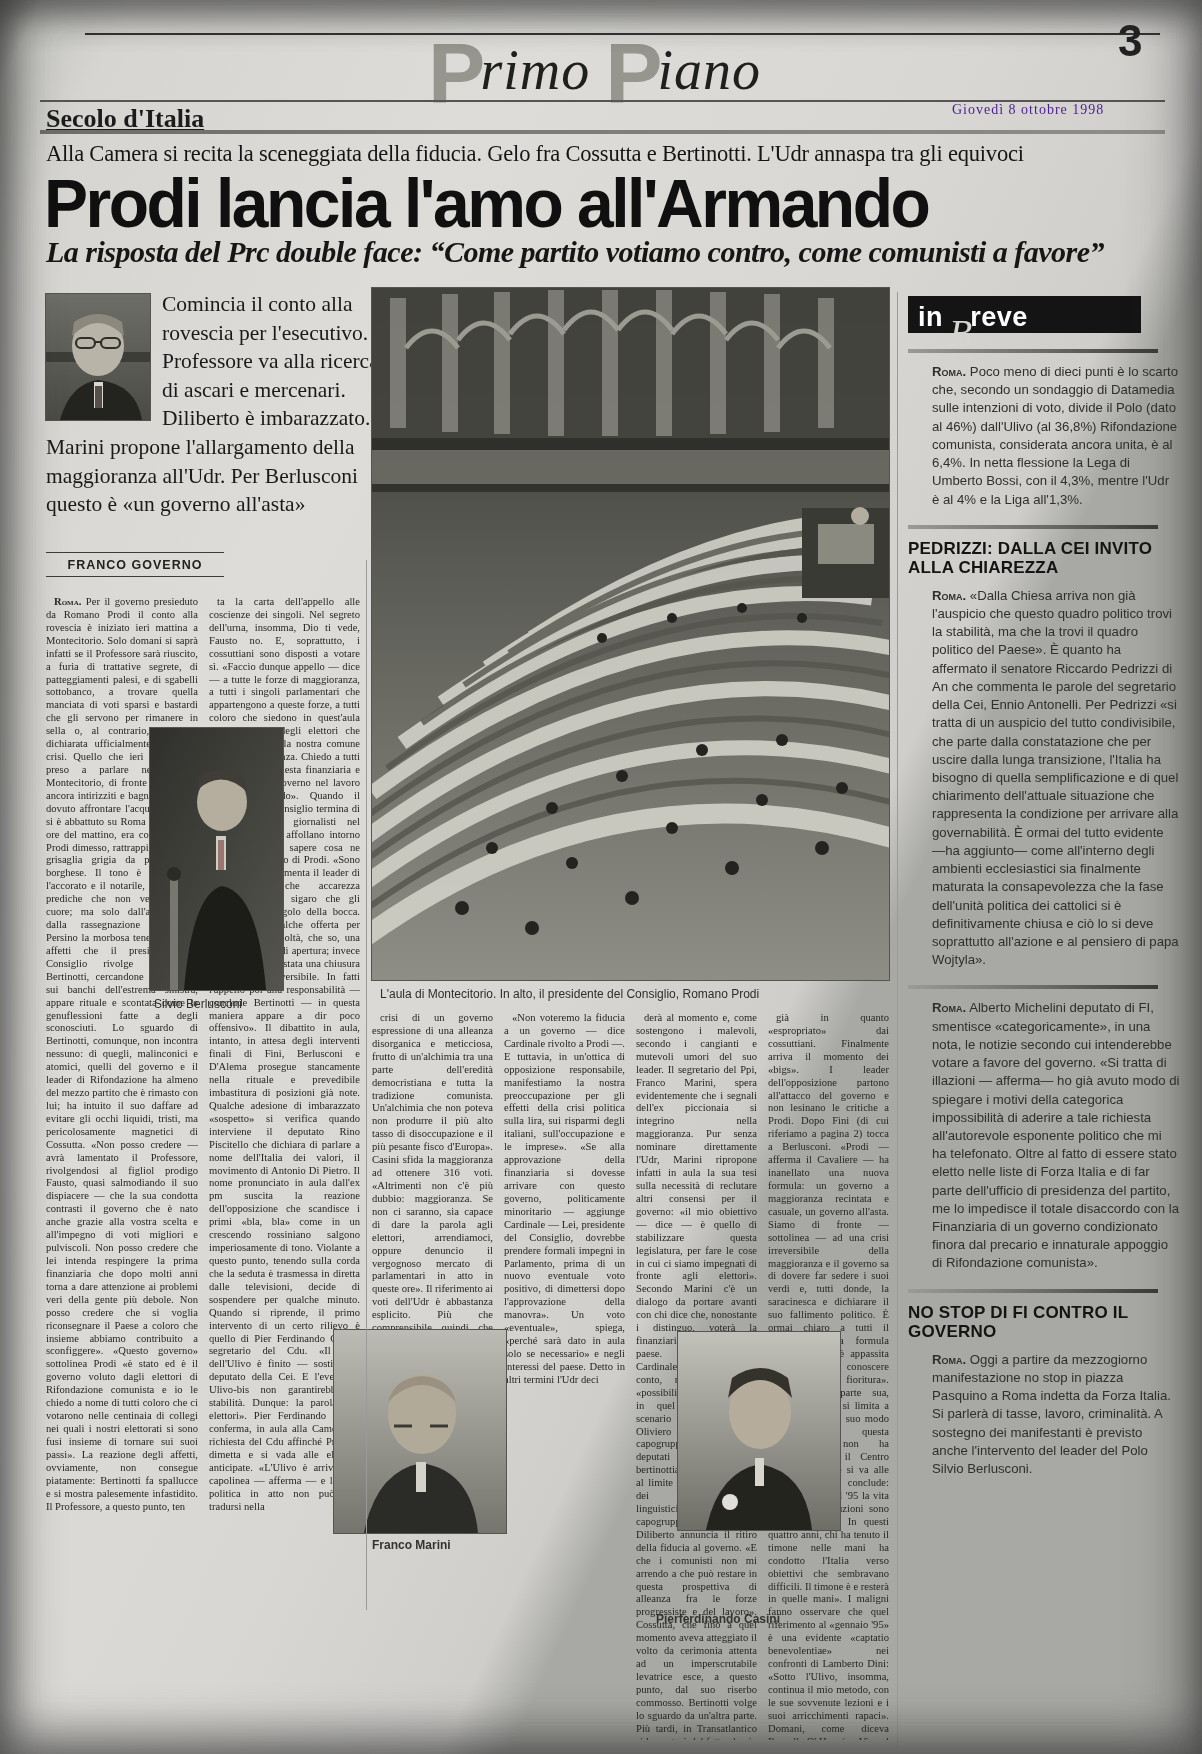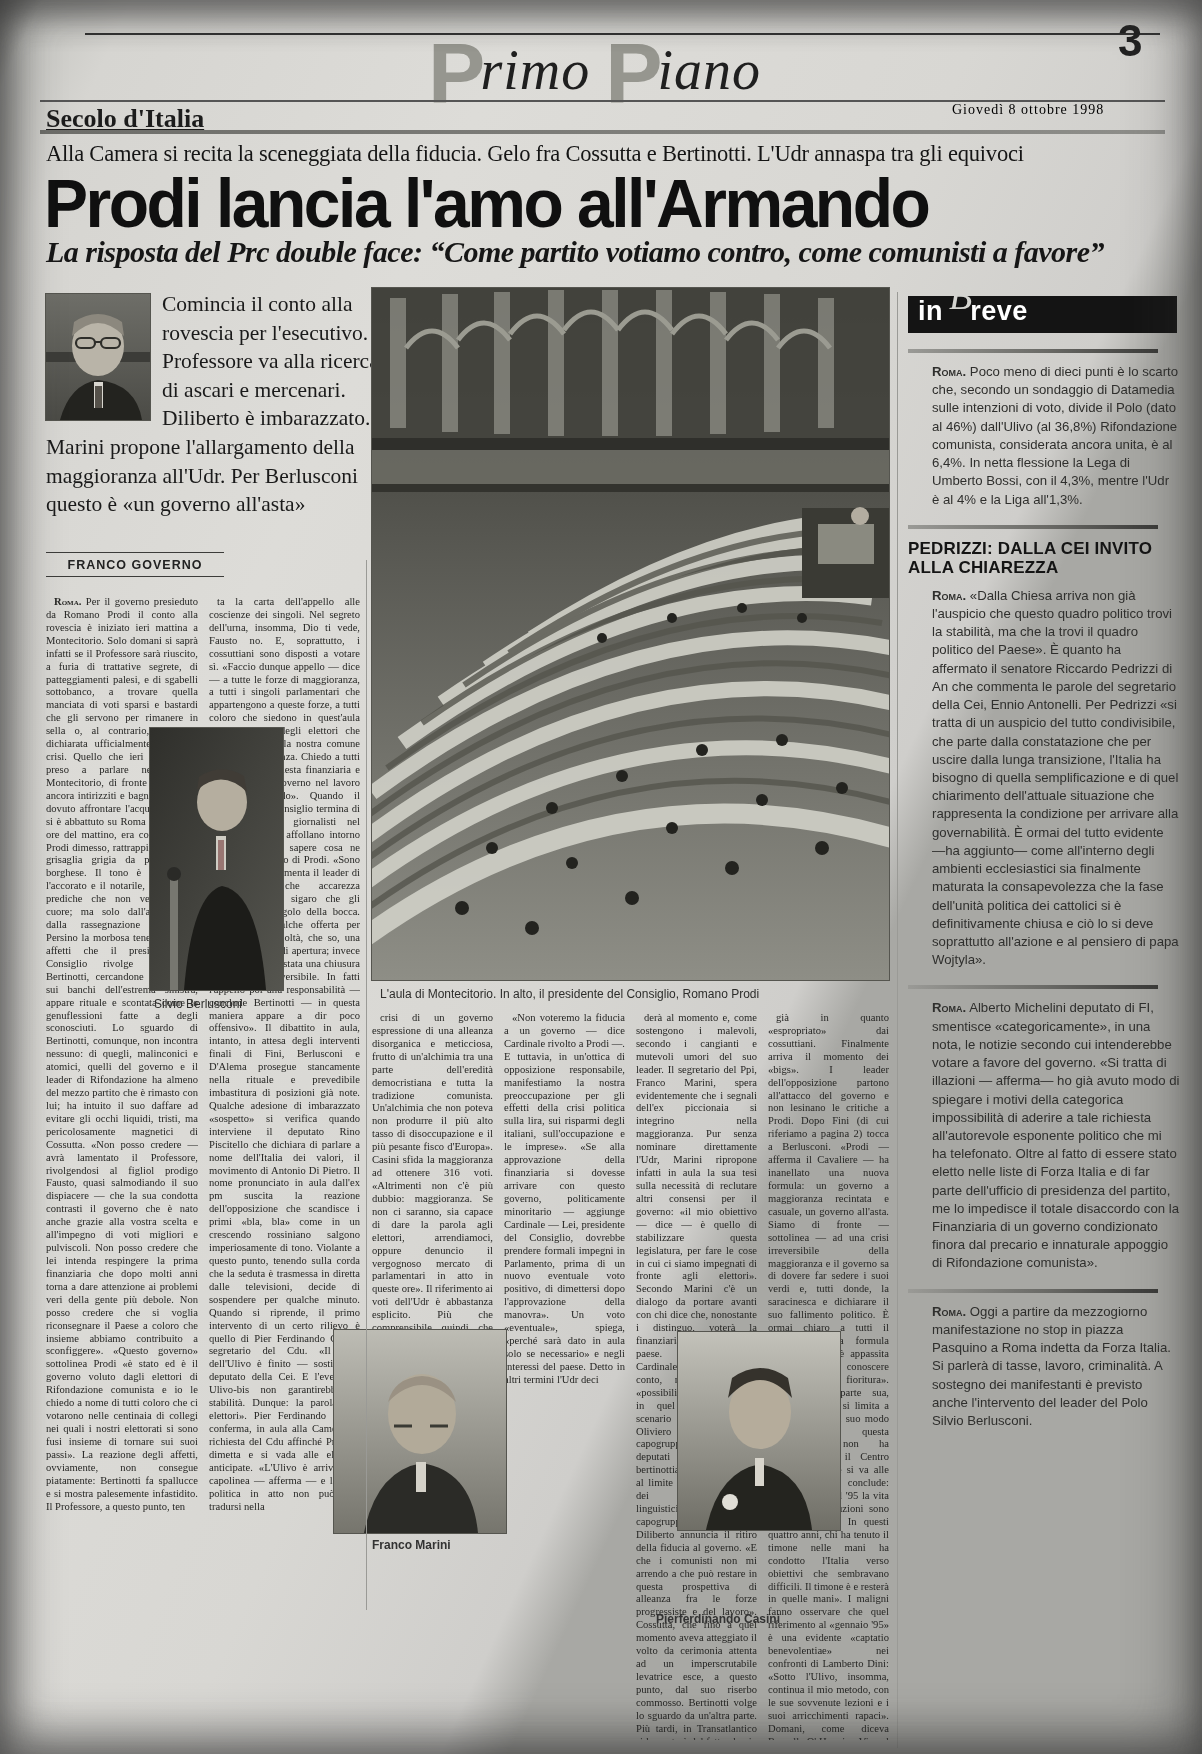--- a/index.html
+++ b/index.html
@@ -11,40 +11,40 @@
   }
   .vignette{position:absolute;inset:0;pointer-events:none;
     box-shadow:inset 0 18px 30px rgba(40,40,40,.45), inset 0 -26px 40px rgba(40,40,40,.35), inset -30px 0 50px rgba(60,60,60,.30), inset 24px 0 40px rgba(50,50,50,.35);}
   .abs{position:absolute;}
   .rule{background:#4a4a48;}
   
   .pageno{font-family:"Liberation Sans",sans-serif;font-weight:bold;font-size:44px;color:#222;}
   .masthead{font-style:italic;font-size:56px;color:#1f1f1f;letter-spacing:1px;white-space:nowrap;}
   .masthead .cap{font-style:normal;font-weight:bold;font-size:86px;color:#96968f;font-family:"Liberation Sans",sans-serif;line-height:0;vertical-align:-14px;margin-right:-6px;}
   .npname{font-weight:bold;font-size:26px;letter-spacing:0;text-decoration:underline;}
-  .npdate{font-family:"Liberation Serif",serif;font-size:14px;color:#000000;letter-spacing:1px;}
+  .npdate{font-family:"Liberation Serif",serif;font-size:14px;color:#4c1d95;letter-spacing:1px;}
   .kicker{font-size:22.5px;letter-spacing:-0.2px;white-space:nowrap;color:#151515;}
   .headline{font-family:"Liberation Sans",sans-serif;font-weight:bold;font-size:66px;letter-spacing:-2.5px;color:#101010;white-space:nowrap;transform:scaleY(1.05);transform-origin:left top;}
   .subhead{font-style:italic;font-weight:bold;font-size:30px;letter-spacing:-0.5px;white-space:nowrap;color:#161616;}
   
   .lead{font-size:21.5px;line-height:1.33;color:#1a1a1a;}
   .lead .photo{float:left;width:104px;height:126px;margin:4px 12px 4px 0;}
   .photoframe{background:#9a9a94;outline:1px solid #55554f;}
   .byline{font-family:"Liberation Sans",sans-serif;font-weight:bold;font-size:12.5px;letter-spacing:1px;text-align:center;color:#222;
     border-top:1.5px solid #3c3c3a;border-bottom:1.5px solid #3c3c3a;padding:5px 0 4px;}
   .bodycol{font-size:10.6px;line-height:1.22;text-align:justify;color:#262624;overflow:hidden;filter:blur(.22px);}
   .bodycol p{margin:0 0 2px;text-indent:8px;}
   .citylead{font-weight:bold;font-variant:small-caps;}
   .colwrap{display:flex;gap:11px;}
   .colwrap .bodycol{flex:1;}
   .caption{font-family:"Liberation Sans",sans-serif;font-size:12px;color:#2e2e2c;}
   .capbold{font-weight:bold;color:#333;}
   
   .sidebar{font-family:"Liberation Sans",sans-serif;}
-  .breve-banner{background:#141414;color:#fff;width:269px;height:37px;display:flex;align-items:flex-start;padding-left:10px;box-sizing:border-box;}
+  .breve-banner{background:#141414;color:#fff;width:233px;height:37px;display:flex;align-items:flex-end;padding-left:10px;box-sizing:border-box;}
   .breve-banner .in{font-weight:bold;font-size:27px;letter-spacing:.5px;}
   .breve-banner .bcap{font-family:"Liberation Serif",serif;font-style:italic;font-size:38px;color:#d4d4d0;margin:0 -2px 0 6px;line-height:0;}
   .breve-banner .rest{font-weight:bold;font-size:27px;letter-spacing:.5px;}
   .brief-sep{height:4px;background:linear-gradient(90deg,#9a9a96,#6a6a66 55%,#3a3a38);margin:16px 0 10px;width:250px;}
   .brief-title{font-weight:bold;font-size:17px;line-height:1.12;color:#141414;letter-spacing:.2px;margin:0 0 10px;}
   .brief-body{font-size:13.2px;line-height:1.38;color:#2f2f2d;text-align:left;width:248px;filter:blur(.15px);margin-left:24px;}
   .vline{position:absolute;width:1px;background:#9a9a96;}
   svg{display:block;}
 </style>
 </head>
@@ -279,17 +279,18 @@
     <div class="brief-body"><span class="citylead">Roma.</span> <span>«Dalla Chiesa arriva non già l'auspicio che questo quadro politico trovi la stabilità, ma che la trovi il quadro politico del Paese». È quanto ha affermato il senatore Riccardo Pedrizzi di An che commenta le parole del segretario della Cei, Ennio Antonelli. Per Pedrizzi «si tratta di un auspicio del tutto condivisibile, che parte dalla constatazione che per uscire dalla lunga transizione, l'Italia ha bisogno di quella semplificazione e di quel chiarimento dell'attuale situazione che rappresenta la condizione per arrivare alla governabilità. È ormai del tutto evidente —ha aggiunto— come all'interno degli ambienti ecclesiastici sia finalmente maturata la consapevolezza che la fase dell'unità politica dei cattolici si è definitivamente chiusa e ciò lo si deve soprattutto all'azione e al pensiero di papa Wojtyla».</span></div>
   </div>
 
   <div class="brief-sep"></div>
   <div>
     <div class="brief-body"><span class="citylead">Roma.</span> <span>Alberto Michelini deputato di FI, smentisce «categoricamente», in una nota, le notizie secondo cui intenderebbe votare a favore del governo. «Si tratta di illazioni — afferma— ho già avuto modo di spiegare i motivi della categorica impossibilità di aderire a tale richiesta all'autorevole esponente politico che mi ha telefonato. Oltre al fatto di essere stato eletto nelle liste di Forza Italia e di far parte dell'ufficio di presidenza del partito, me lo impedisce il totale disaccordo con la Finanziaria di un governo condizionato finora dal precario e innaturale appoggio di Rifondazione comunista».</span></div>
   </div>
 
   <div class="brief-sep"></div>
   <div>
+    <h3 class="brief-title">NO STOP DI FI CONTRO IL GOVERNO</h3>
     <div class="brief-body"><span class="citylead">Roma.</span> <span>Oggi a partire da mezzogiorno manifestazione no stop in piazza Pasquino a Roma indetta da Forza Italia. Si parlerà di tasse, lavoro, criminalità. A sostegno dei manifestanti è previsto anche l'intervento del leader del Polo Silvio Berlusconi.</span></div>
   </div>
 </div>
 
 <div class="vignette"></div>
 
 </body></html>

